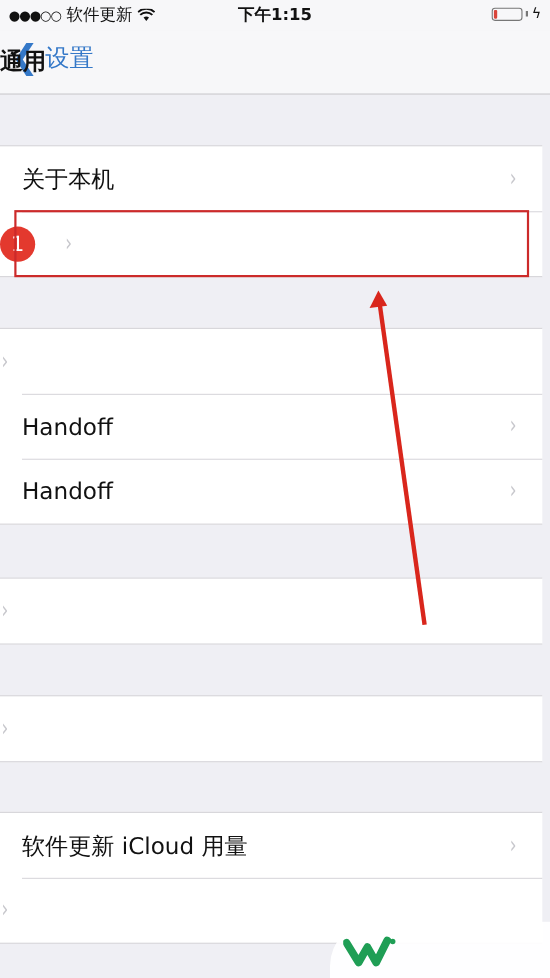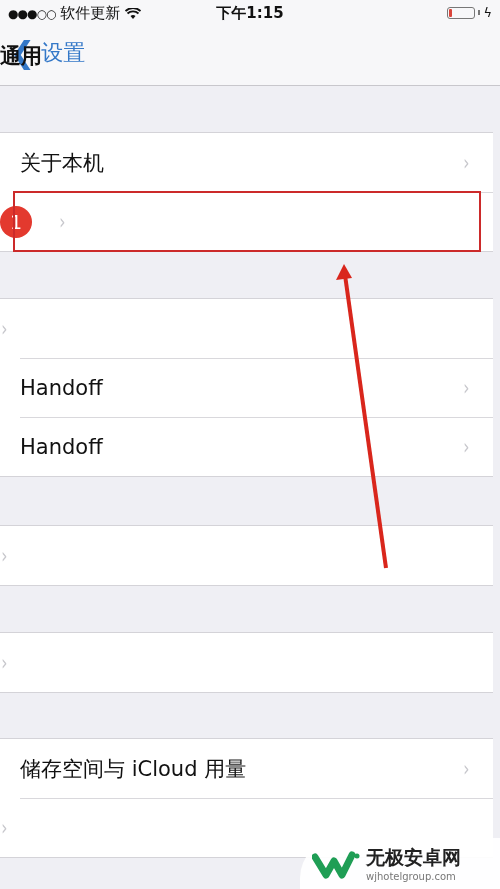--- a/index.html
+++ b/index.html
@@ -93,36 +93,32 @@
 </div>
 
 <div class="group" style="top:632px">
   <div class="row">
     <span class="chevron">›</span>
   </div>
 </div>
 
 <div class="group" style="top:738px">
   <div class="row">
-    <span class="label">储存空间与 iCloud 用量</span>
+    <span class="label">软件更新 iCloud 用量</span>
     <span class="chevron">›</span>
   </div>
   <div class="row">
     <span class="chevron">›</span>
   </div>
 </div>
 
 <div class="highlight"></div>
 <svg class="arrow" width="500" height="889">
   <line x1="386" y1="568" x2="345" y2="275" stroke="#d9261c" stroke-width="4"></line>
   <polygon points="344,264 336,280 352,278" fill="#d9261c"></polygon>
 </svg>
 
 <div class="wm">
   <svg width="48" height="30" viewBox="0 0 48 30">
     <path d="M3 8 L14 26 L22 12 L30 26 L40 6" stroke="#1f9e55" stroke-width="7" fill="none" stroke-linecap="round" stroke-linejoin="round"></path>
     <circle cx="45" cy="7" r="2.5" fill="#1f9e55"></circle>
   </svg>
-  <div class="texts">
-    <div class="cn">无极安卓网</div>
-    <div class="en">wjhotelgroup.com</div>
-  </div>
 </div>
 
 </body></html>

